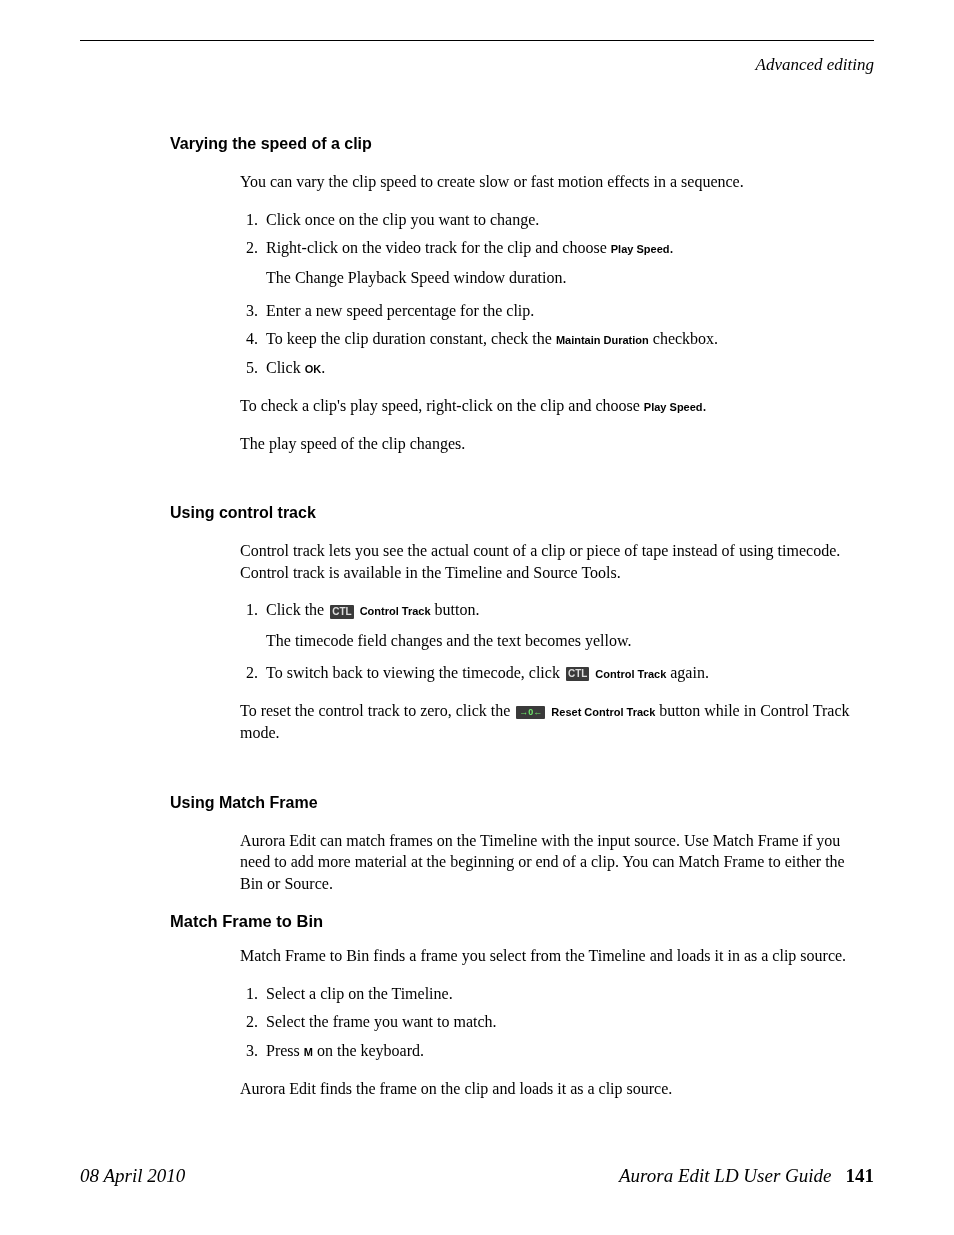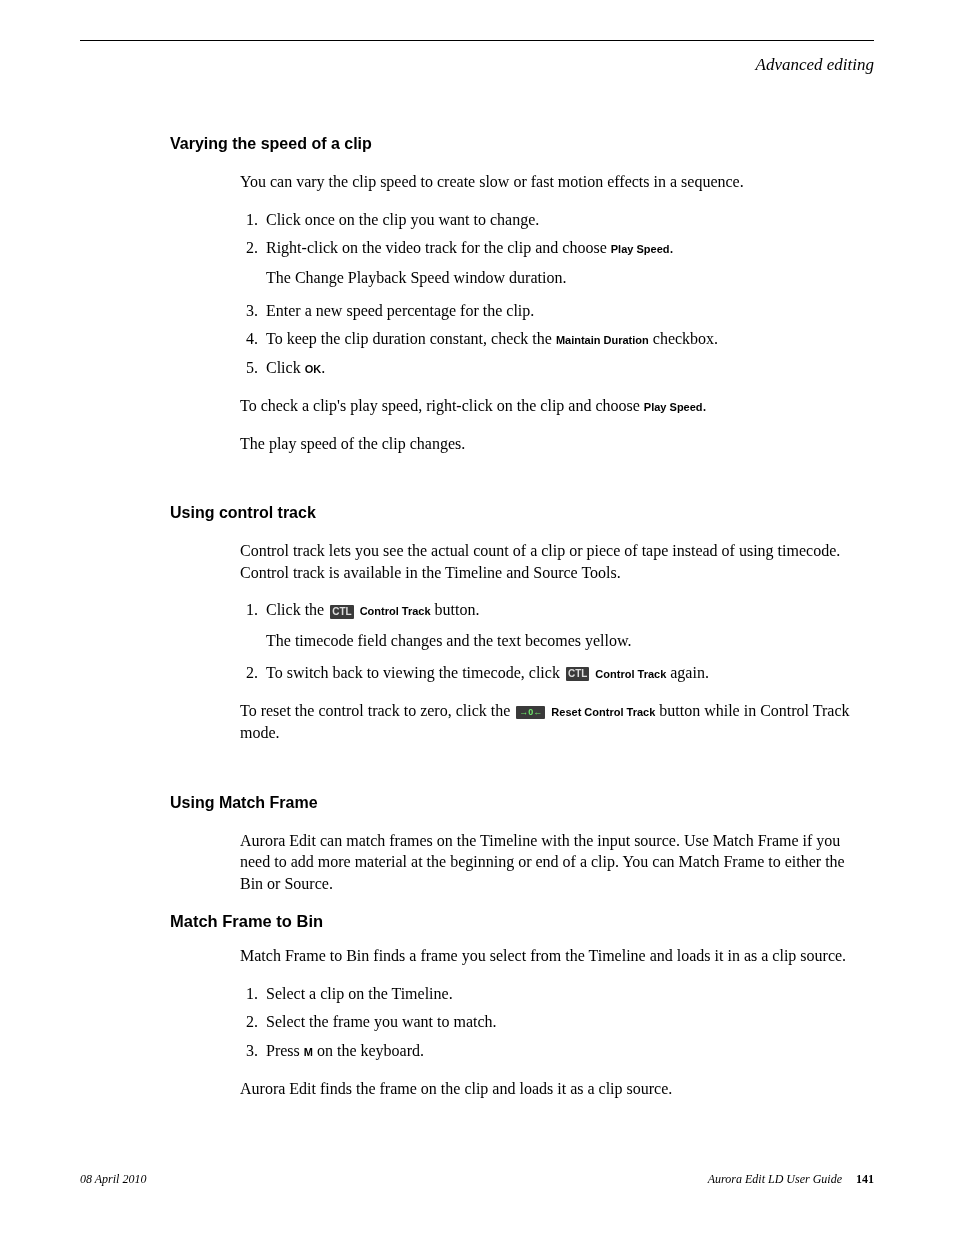--- a/index.html
+++ b/index.html
@@ -91,21 +91,21 @@
     line-height: 1;
     border-radius: 1px;
     vertical-align: middle;
     margin: 0 2px;
   }
   .footer {
     position: absolute;
     left: 80px;
     right: 80px;
     bottom: 48px;
-    font-size: 12px;
+    font-size: 19px;
   }
   .footer-left {
     float: left;
     font-style: italic;
   }
   .footer-right {
     float: right;
     font-style: italic;
   }
   .footer-right .pagenum {

